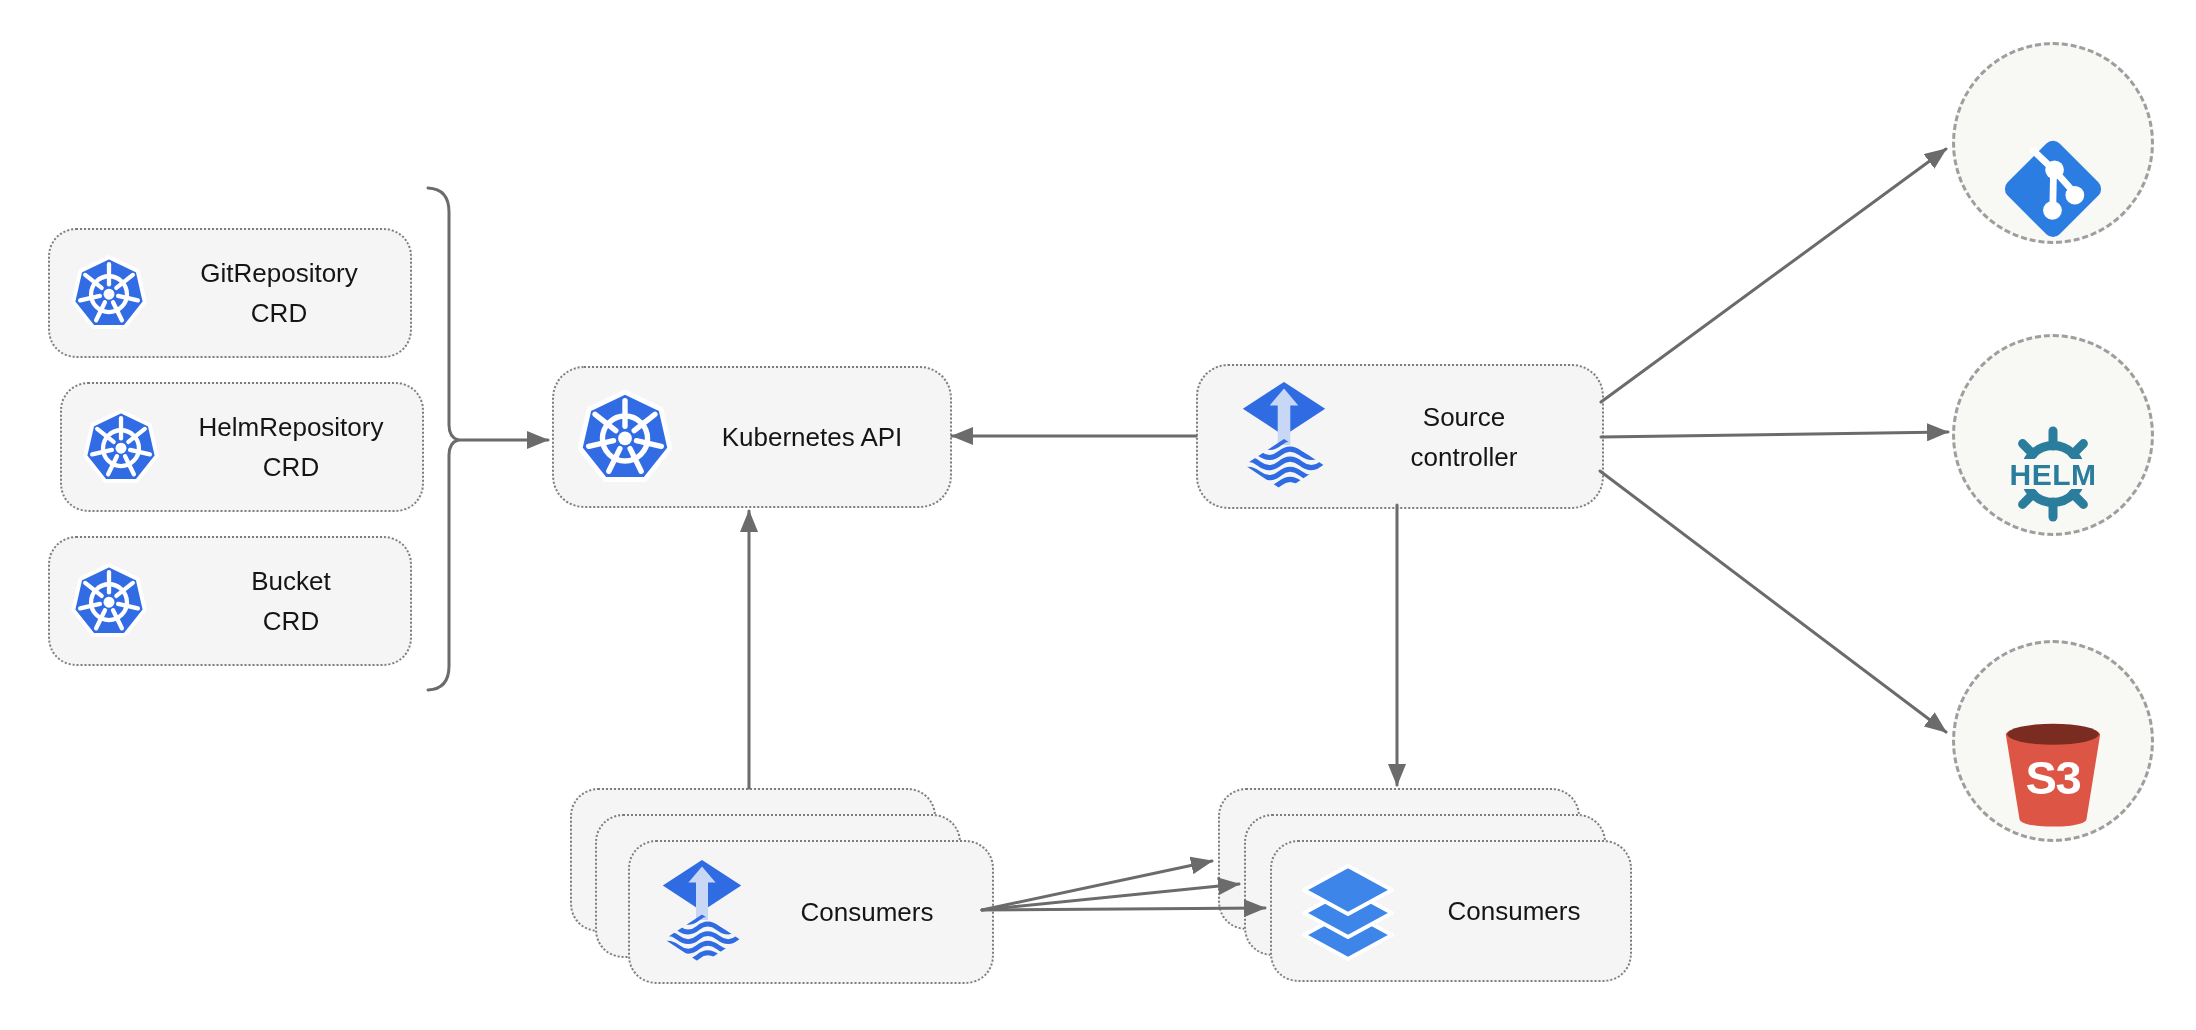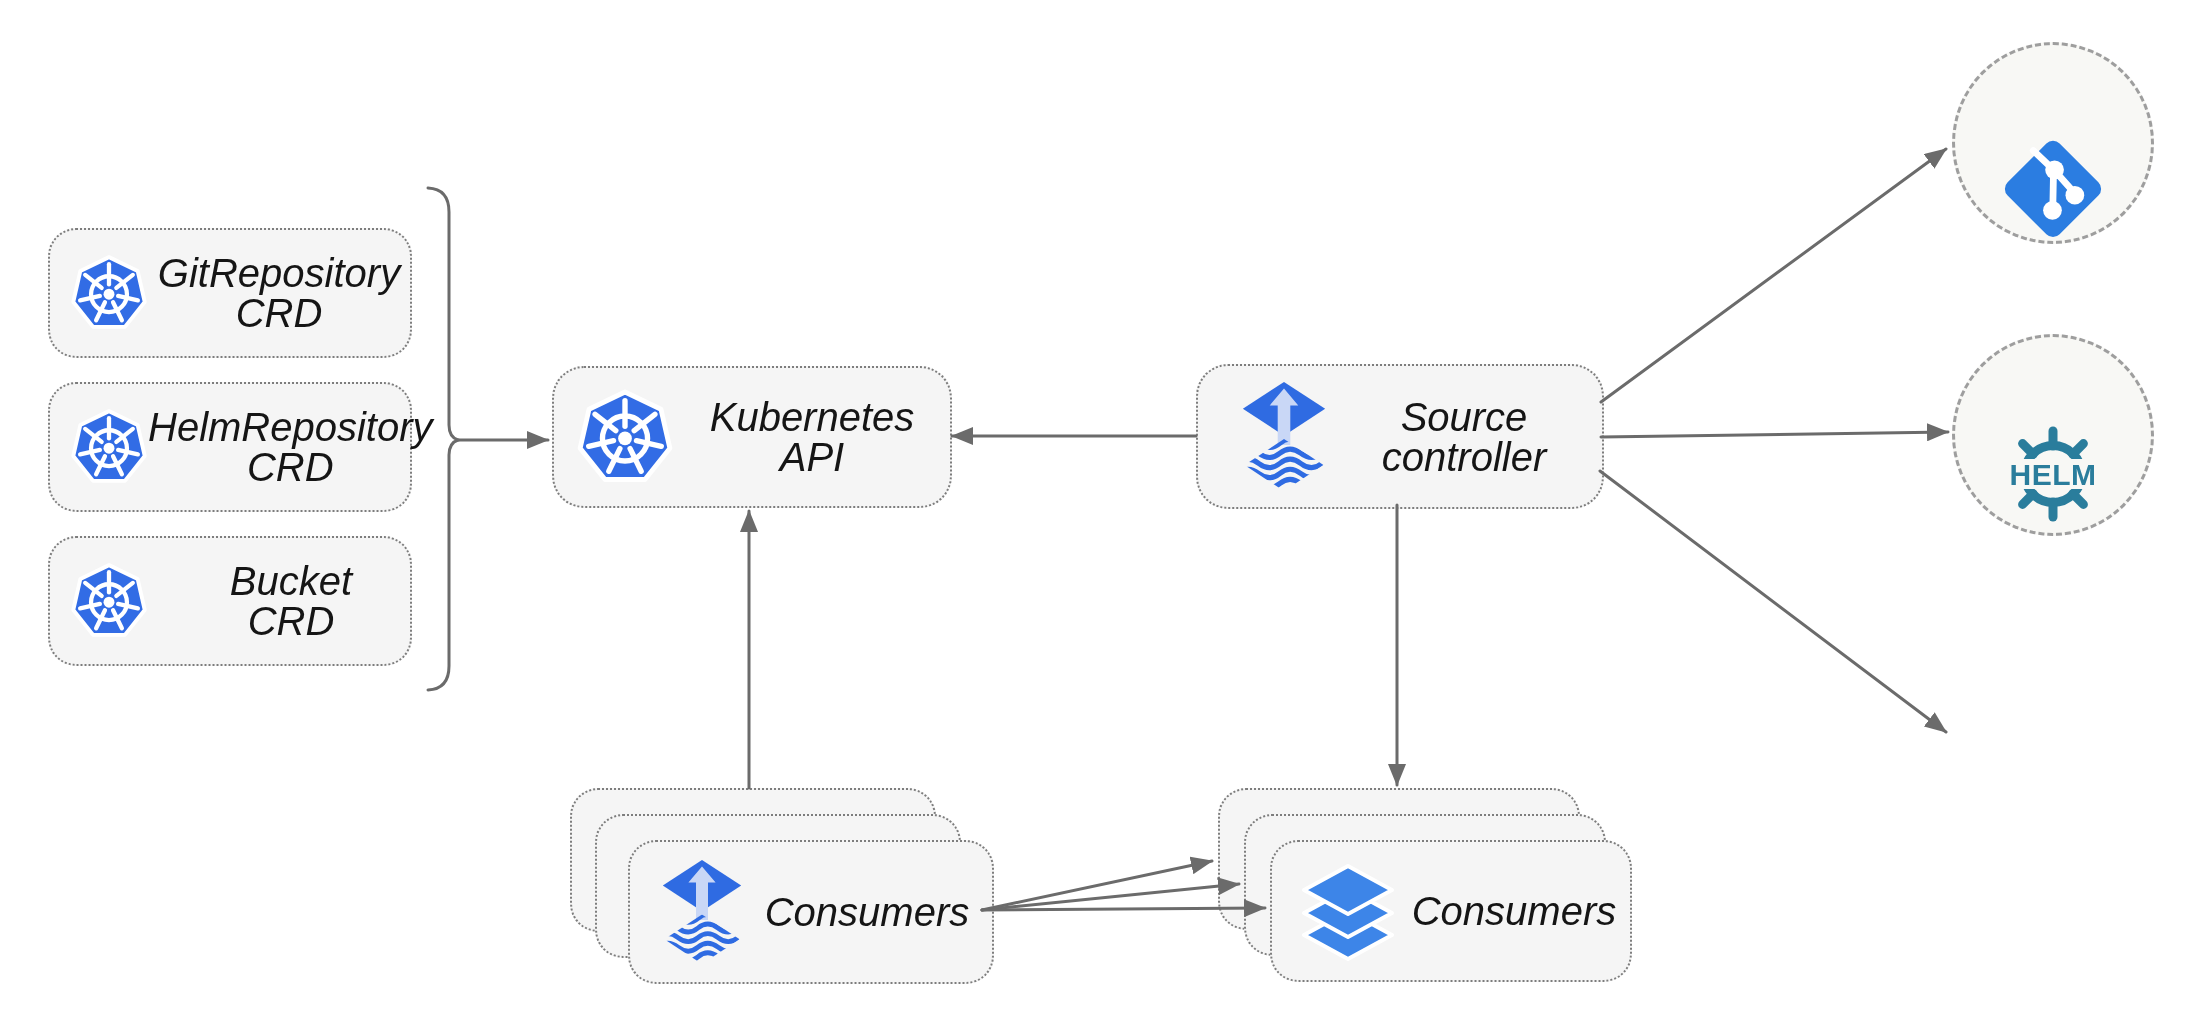--- a/index.html
+++ b/index.html
@@ -10,23 +10,22 @@
   }
   .node {
     position: absolute;
     background: var(--node-fill, #f5f5f5);
     border: 2px dotted var(--node-border, #7d7d7d);
     border-radius: 28px;
     display: flex; align-items: center;
   }
   .node .label {
     flex: 1 1 auto; text-align: center;
-    font-size: 40px; line-height: 40px;
+    font-size: 26px; line-height: 40px;
     color: var(--text-color, #151515);
-    font-style: italic;
   }
   .ghost { position: absolute; background: var(--node-fill, #f5f5f5);
     border: 2px dotted var(--node-border, #7d7d7d); border-radius: 28px; }
   .circle {
     position: absolute; width: 196px; height: 196px;
     border-radius: 50%;
     background: var(--circle-fill, #f8f8f5);
     border: 3px dashed var(--circle-border, #9e9e9e);
     display: flex; align-items: flex-end; justify-content: center;
   }
@@ -75,21 +74,21 @@
   <div class="node" style="left:48px; top:228px; width:360px; height:126px;">
     <svg class="icon" style="margin-left:20px" width="78" height="78" viewBox="0 0 100 100">
         <use href="#sym-k8s"></use>
       </svg>
     <div class="label">
       <span>GitRepository</span><br>
       <span>CRD</span>
     </div>
   </div>
 
-  <div class="node" style="left:48px; top:382px; width:360px; height:126px;">
+  <div class="node" style="left:60px; top:382px; width:360px; height:126px;">
     <svg class="icon" style="margin-left:20px" width="78" height="78" viewBox="0 0 100 100">
         <use href="#sym-k8s"></use>
       </svg>
     <div class="label">
       <span>HelmRepository</span><br>
       <span>CRD</span>
     </div>
   </div>
 
   <div class="node" style="left:48px; top:536px; width:360px; height:126px;gap:24px;">
@@ -172,20 +171,27 @@
         <line x1="60" y1="89" x2="60" y2="104"></line>
         <line x1="40.2" y1="80.8" x2="29.6" y2="91.4"></line>
         <line x1="32" y1="61" x2="17" y2="61"></line>
         <line x1="40.2" y1="41.2" x2="29.6" y2="30.6"></line>
       </g>
       <rect x="4" y="46" width="112" height="30" fill="var(--circle-fill,#F8F8F5)"></rect>
       <text x="60" y="72" text-anchor="middle" font-size="30" font-weight="bold" letter-spacing="0.5" fill="var(--helm-teal,#2A7D9C)" font-family="Liberation Sans, sans-serif">HELM</text>
     </svg>
   </div>
 
+  <div class="circle" style="left:1952px; top:640px;">
+    <svg width="124" height="124" viewBox="0 0 100 100" style="margin-top:10px">
+      <path d="M12,16 C12,6 88,6 88,16 L77,84 C76,92 24,92 23,84 Z" fill="var(--s3-red,#DD5544)"></path>
+      <ellipse cx="50" cy="15.5" rx="37" ry="8.5" fill="var(--s3-dark-red,#7B2C21)"></ellipse>
+      <text x="50" y="64" text-anchor="middle" font-size="38" font-weight="bold" letter-spacing="-1" fill="#ffffff" font-family="Liberation Sans, sans-serif">S3</text>
+    </svg>
+  </div>
 
   <svg class="overlay" width="2196" height="1030" viewBox="0 0 2196 1030">
     <defs>
       <marker id="arrowhead" markerWidth="7.4" markerHeight="6" refX="7" refY="3" orient="auto">
         <path d="M0,0 L7.4,3 L0,6 Z" fill="var(--arrow-gray,#6B6B6B)"></path>
       </marker>
     </defs>
     <g stroke="var(--arrow-gray,#6B6B6B)" stroke-width="3" fill="none" stroke-linecap="round">
       <path d="M428,188 Q449,189 449,212 L449,425 Q449,437 458,440 Q449,443 449,455 L449,666 Q449,689 428,690"></path>
       <path d="M458,440 L548,440" marker-end="url(#arrowhead)"></path>

